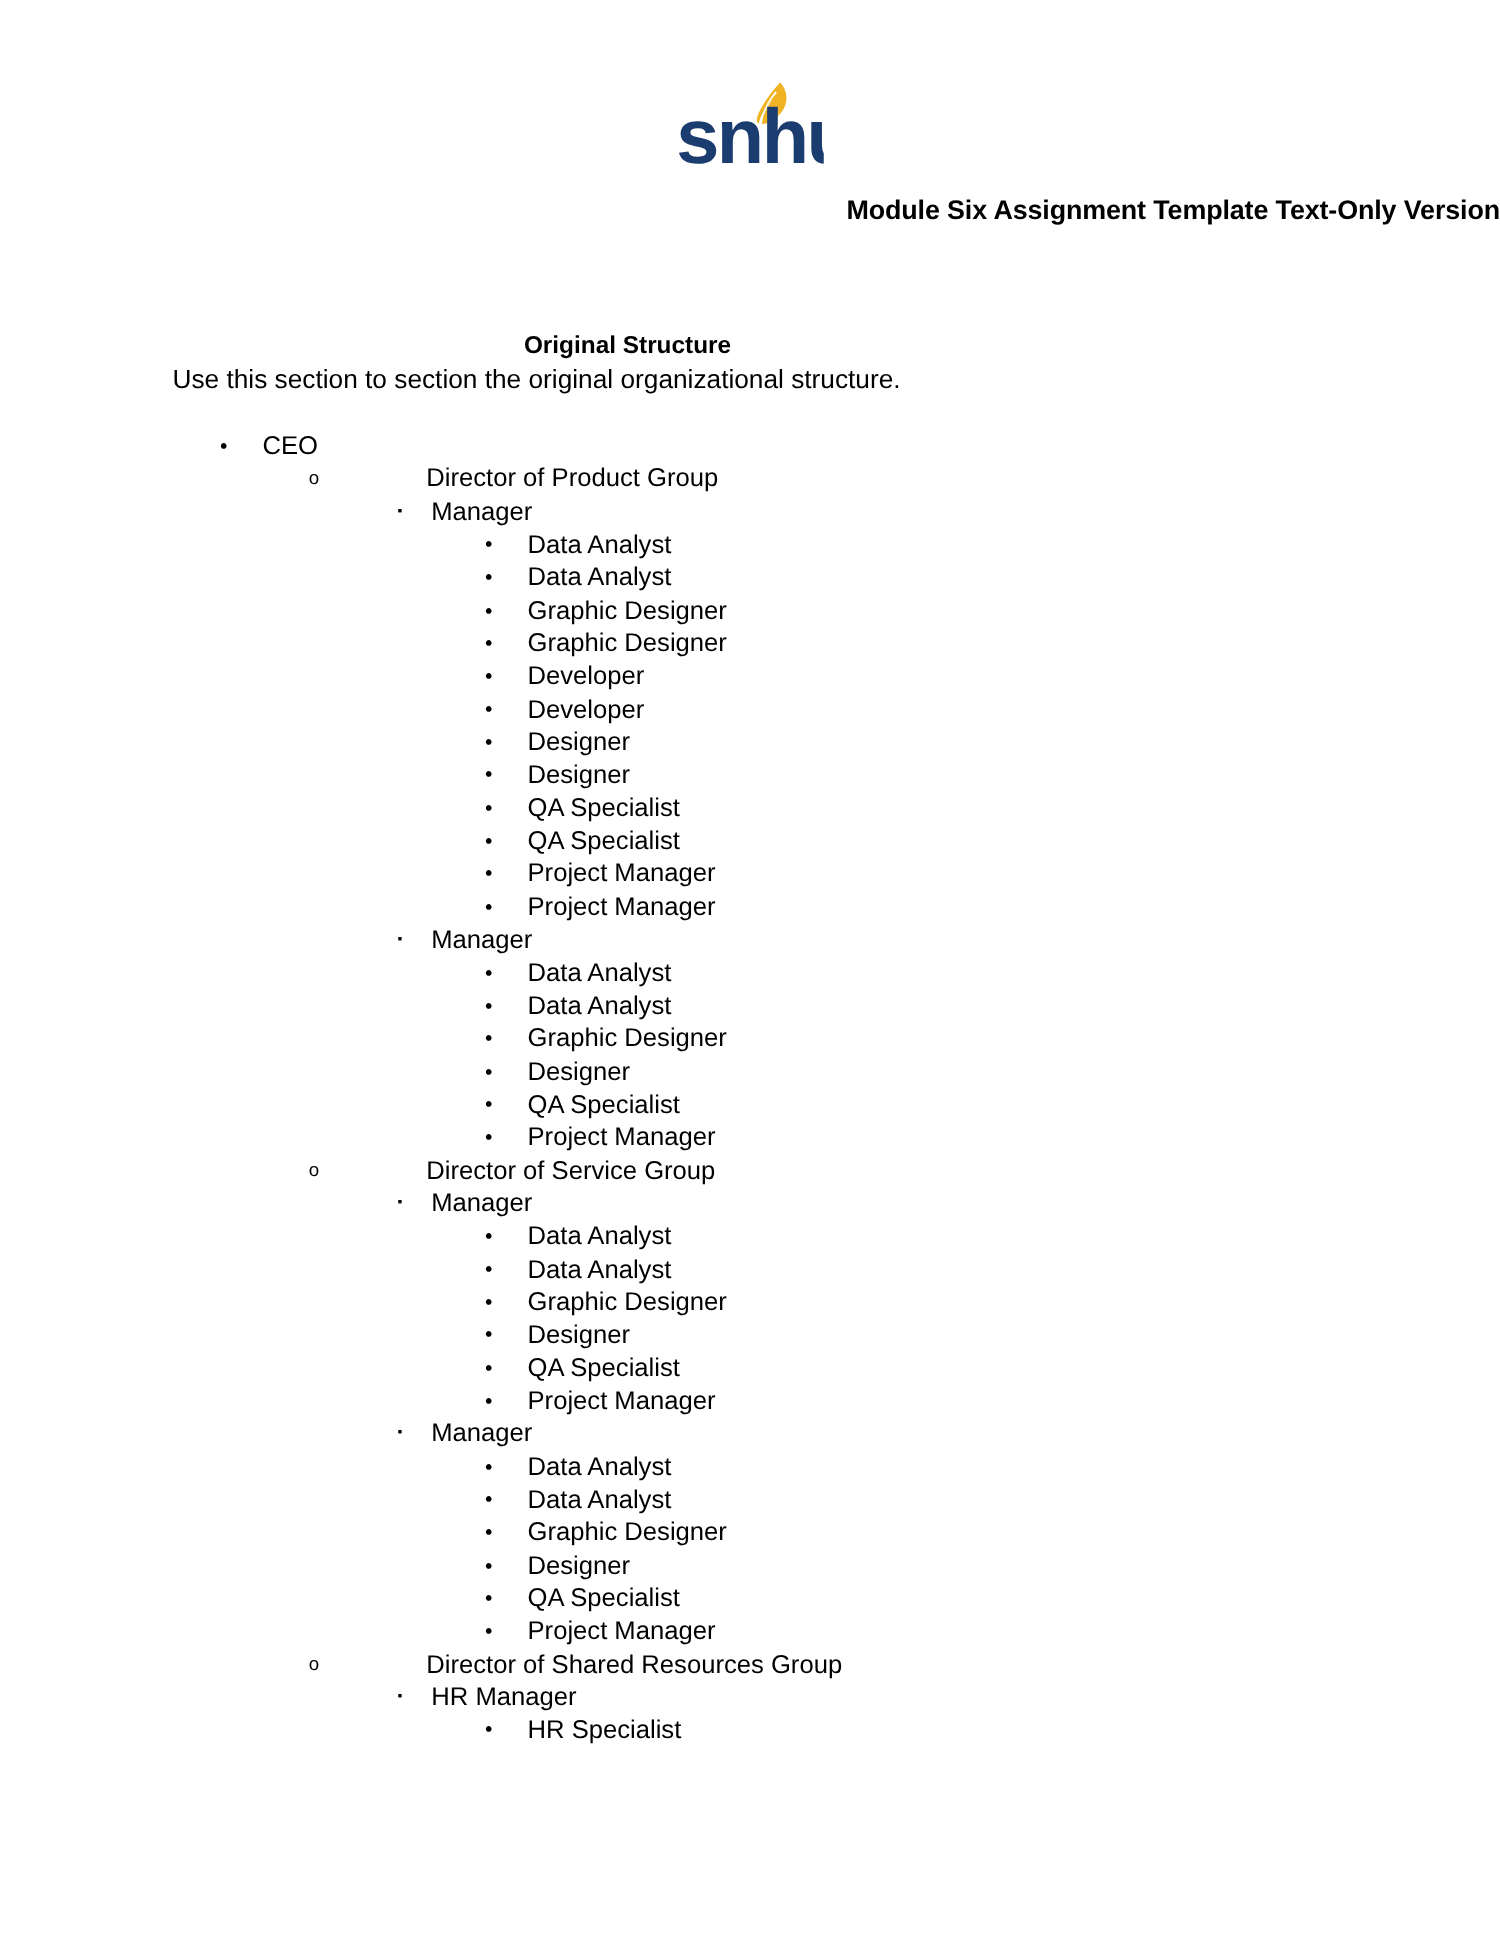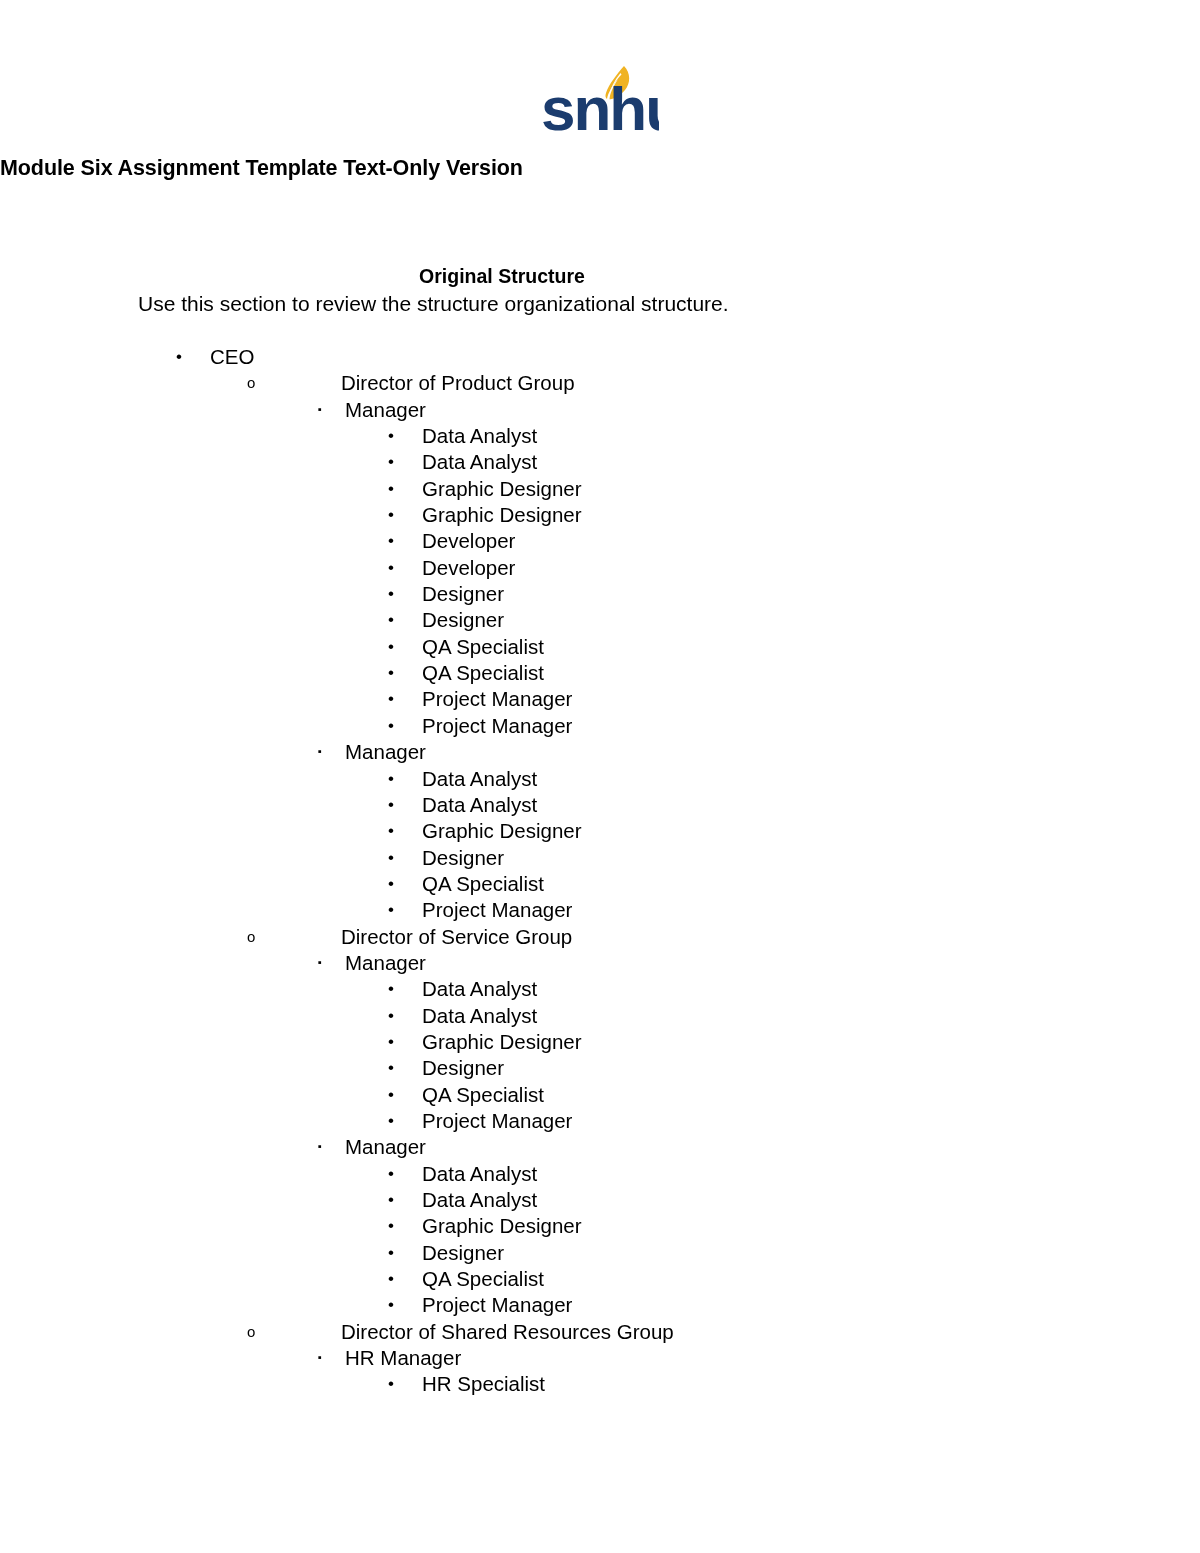--- a/index.html
+++ b/index.html
@@ -33,21 +33,21 @@
   .logo-svg {
     display: block;
   }
 
   
   .doc-title {
     position: absolute;
     top: 156px;
     left: 0;
     width: 1200px;
-    text-align: left;
+    text-align: right;
     font-size: 21.5px;
     font-weight: bold;
     letter-spacing: -0.1px;
   }
   .intro-para {
     position: absolute;
     top: 211px;
     left: 140px;
     font-size: 21px;
   }
@@ -120,21 +120,21 @@
 
       <text x="0" y="68" font-family="Liberation Sans, sans-serif" font-size="62" font-weight="bold" fill="#1B3C6E" letter-spacing="-2">snhu</text>
     </svg>
   </div>
 
   <div class="doc-title">Module Six Assignment Template Text-Only Version</div>
 
 
   <div class="section-heading">Original Structure</div>
 
-  <div class="section-sub">Use this section to review the structure organizational structure.</div>
+  <div class="section-sub">Use this section to section the original organizational structure.</div>
 
   <div class="outline" id="outline-root">
       <div class="li lv1">
         <span class="bullet">•</span>
         <span class="txt">CEO</span>
       </div>
       <div class="li lv2">
         <span class="bullet">o</span>
         <span class="txt">Director of Product Group</span>
       </div>

